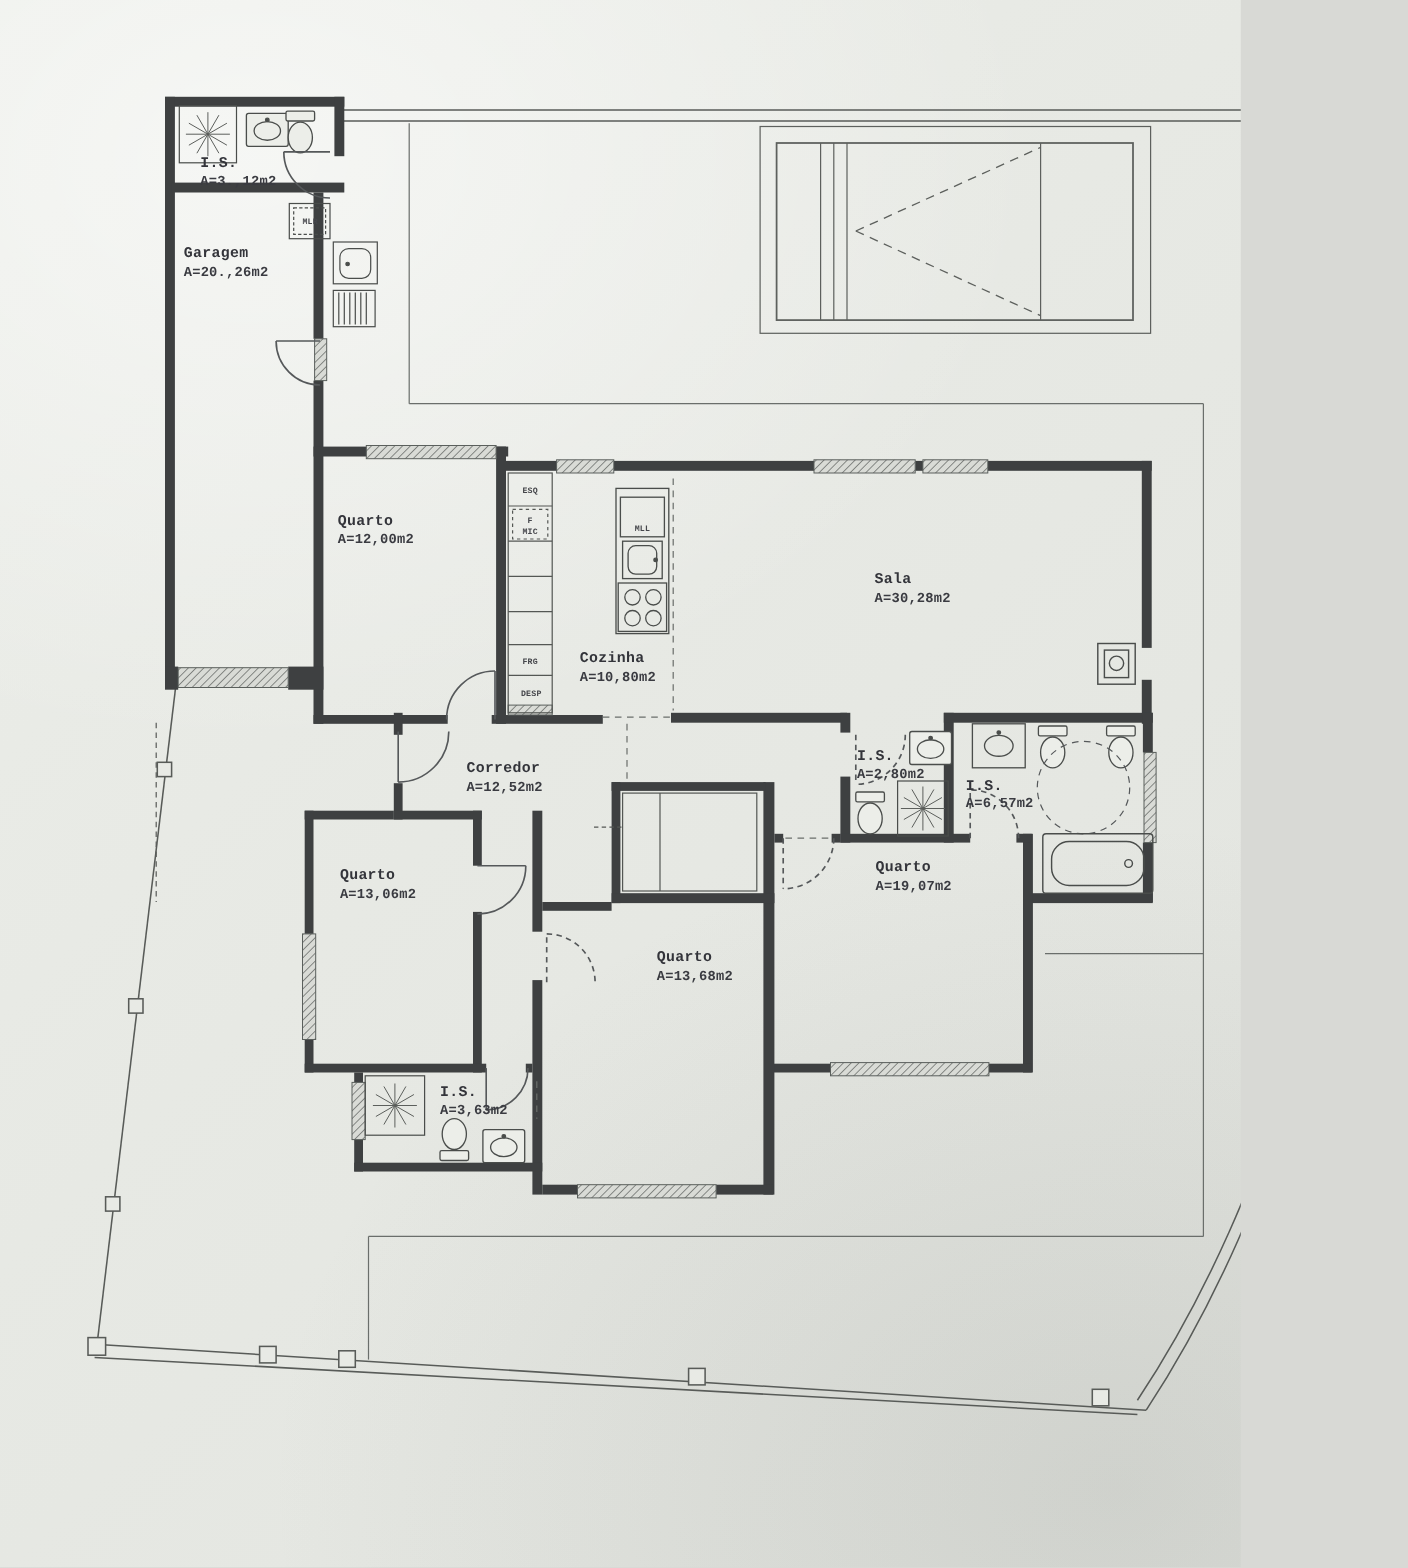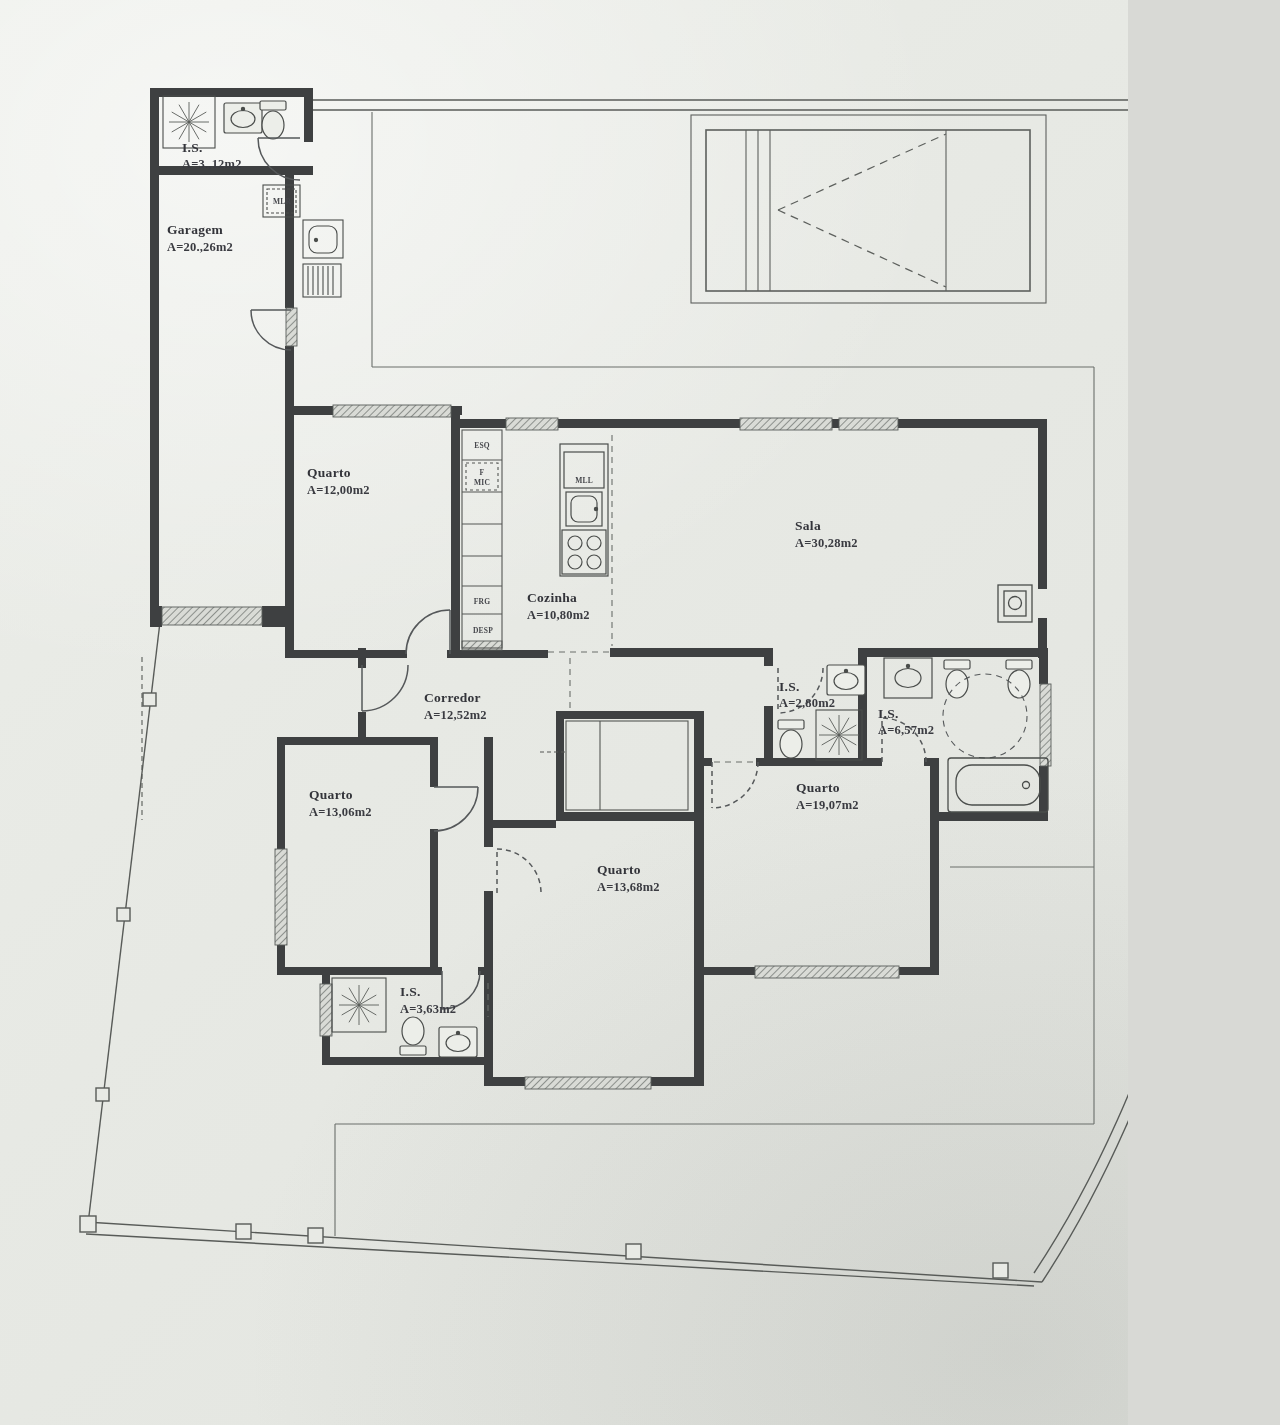--- a/index.html
+++ b/index.html
@@ -3,21 +3,21 @@
 <meta charset="utf-8">
 <title>Floor Plan</title>
 <style>
   html,body{margin:0;padding:0;background:#d8d9d5;}
   .stage{
     position:relative;width:1128px;height:1425px;overflow:hidden;
     background:
       radial-gradient(1200px 900px at 20% 10%, rgba(255,255,255,.55), rgba(255,255,255,0) 60%),
       radial-gradient(1400px 1100px at 90% 95%, rgba(120,124,118,.18), rgba(120,124,118,0) 55%),
       linear-gradient(135deg,#eceee9 0%,#e7e9e4 45%,#e2e4df 100%);
-    font-family:Liberation Serif, serif;
+    font-family:Liberation Mono, monospace;
   }
   svg{position:absolute;left:0;top:0;}
   .room-name{font-size:13.5px;font-weight:bold;fill:#33343a;letter-spacing:.3px;}
   .room-area{font-size:12.5px;font-weight:bold;fill:#3a3b41;letter-spacing:.2px;}
   .mini{font-size:7.5px;font-weight:bold;fill:#45464b;letter-spacing:.2px;text-anchor:middle;}
 </style>
 </head>
 <body>
 
 <div class="stage">

